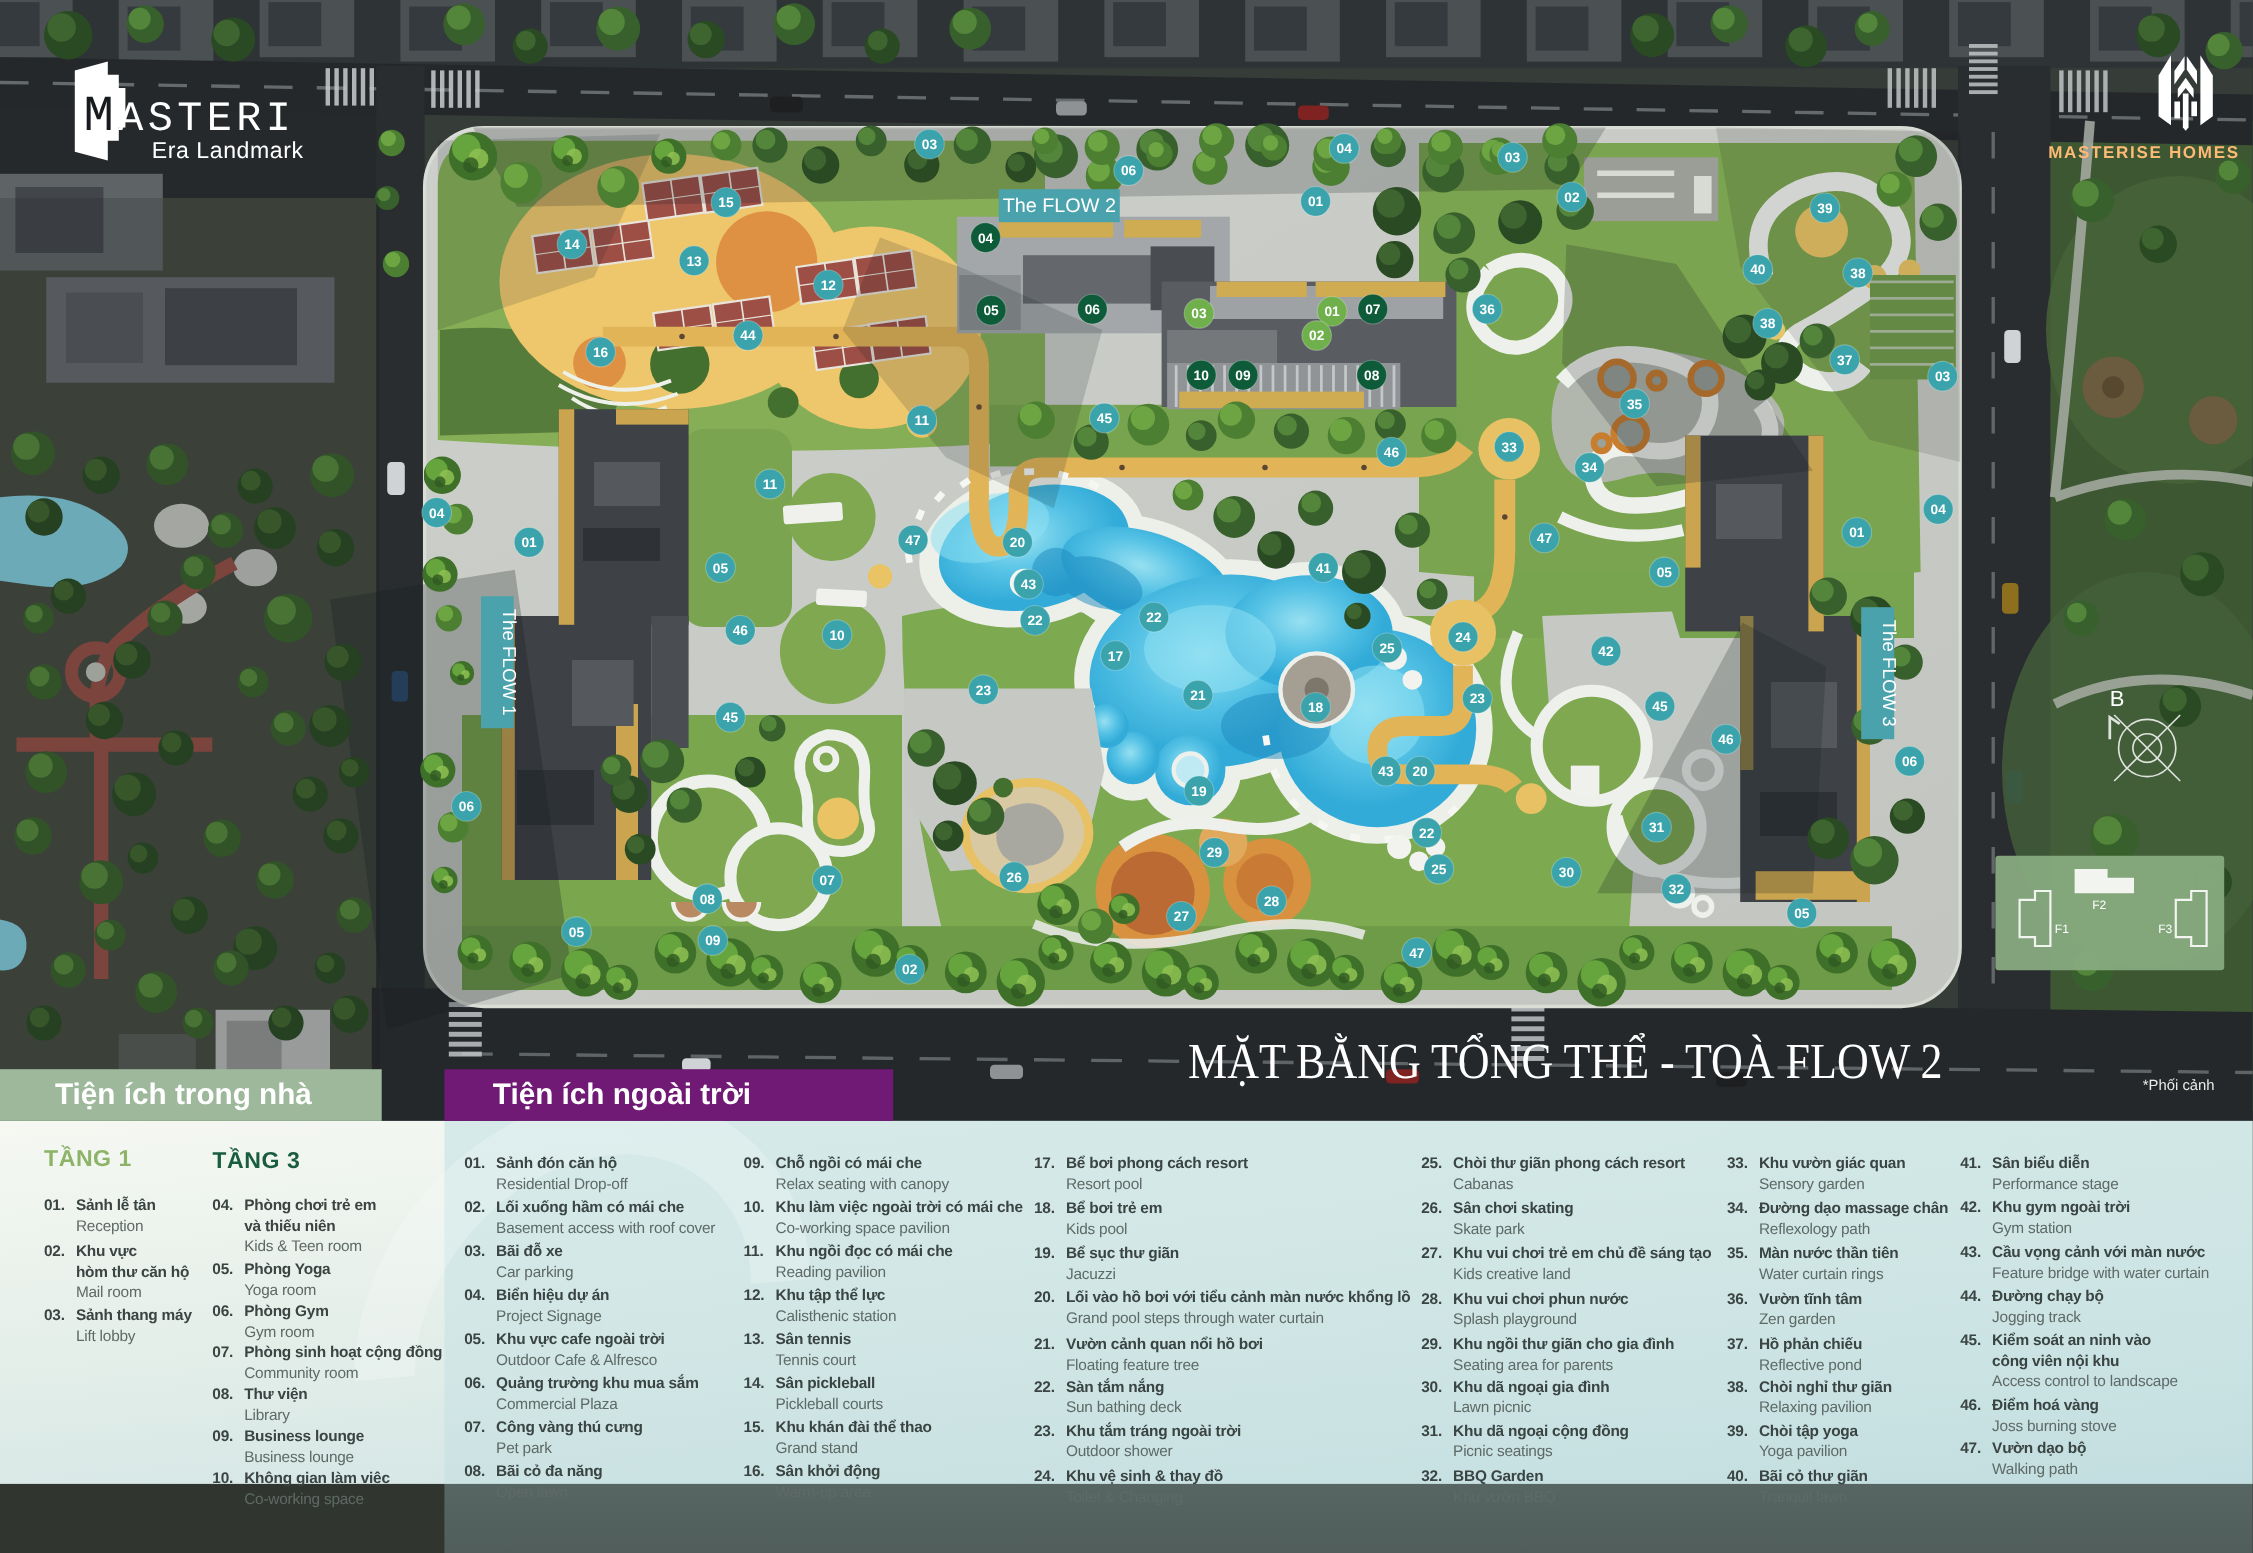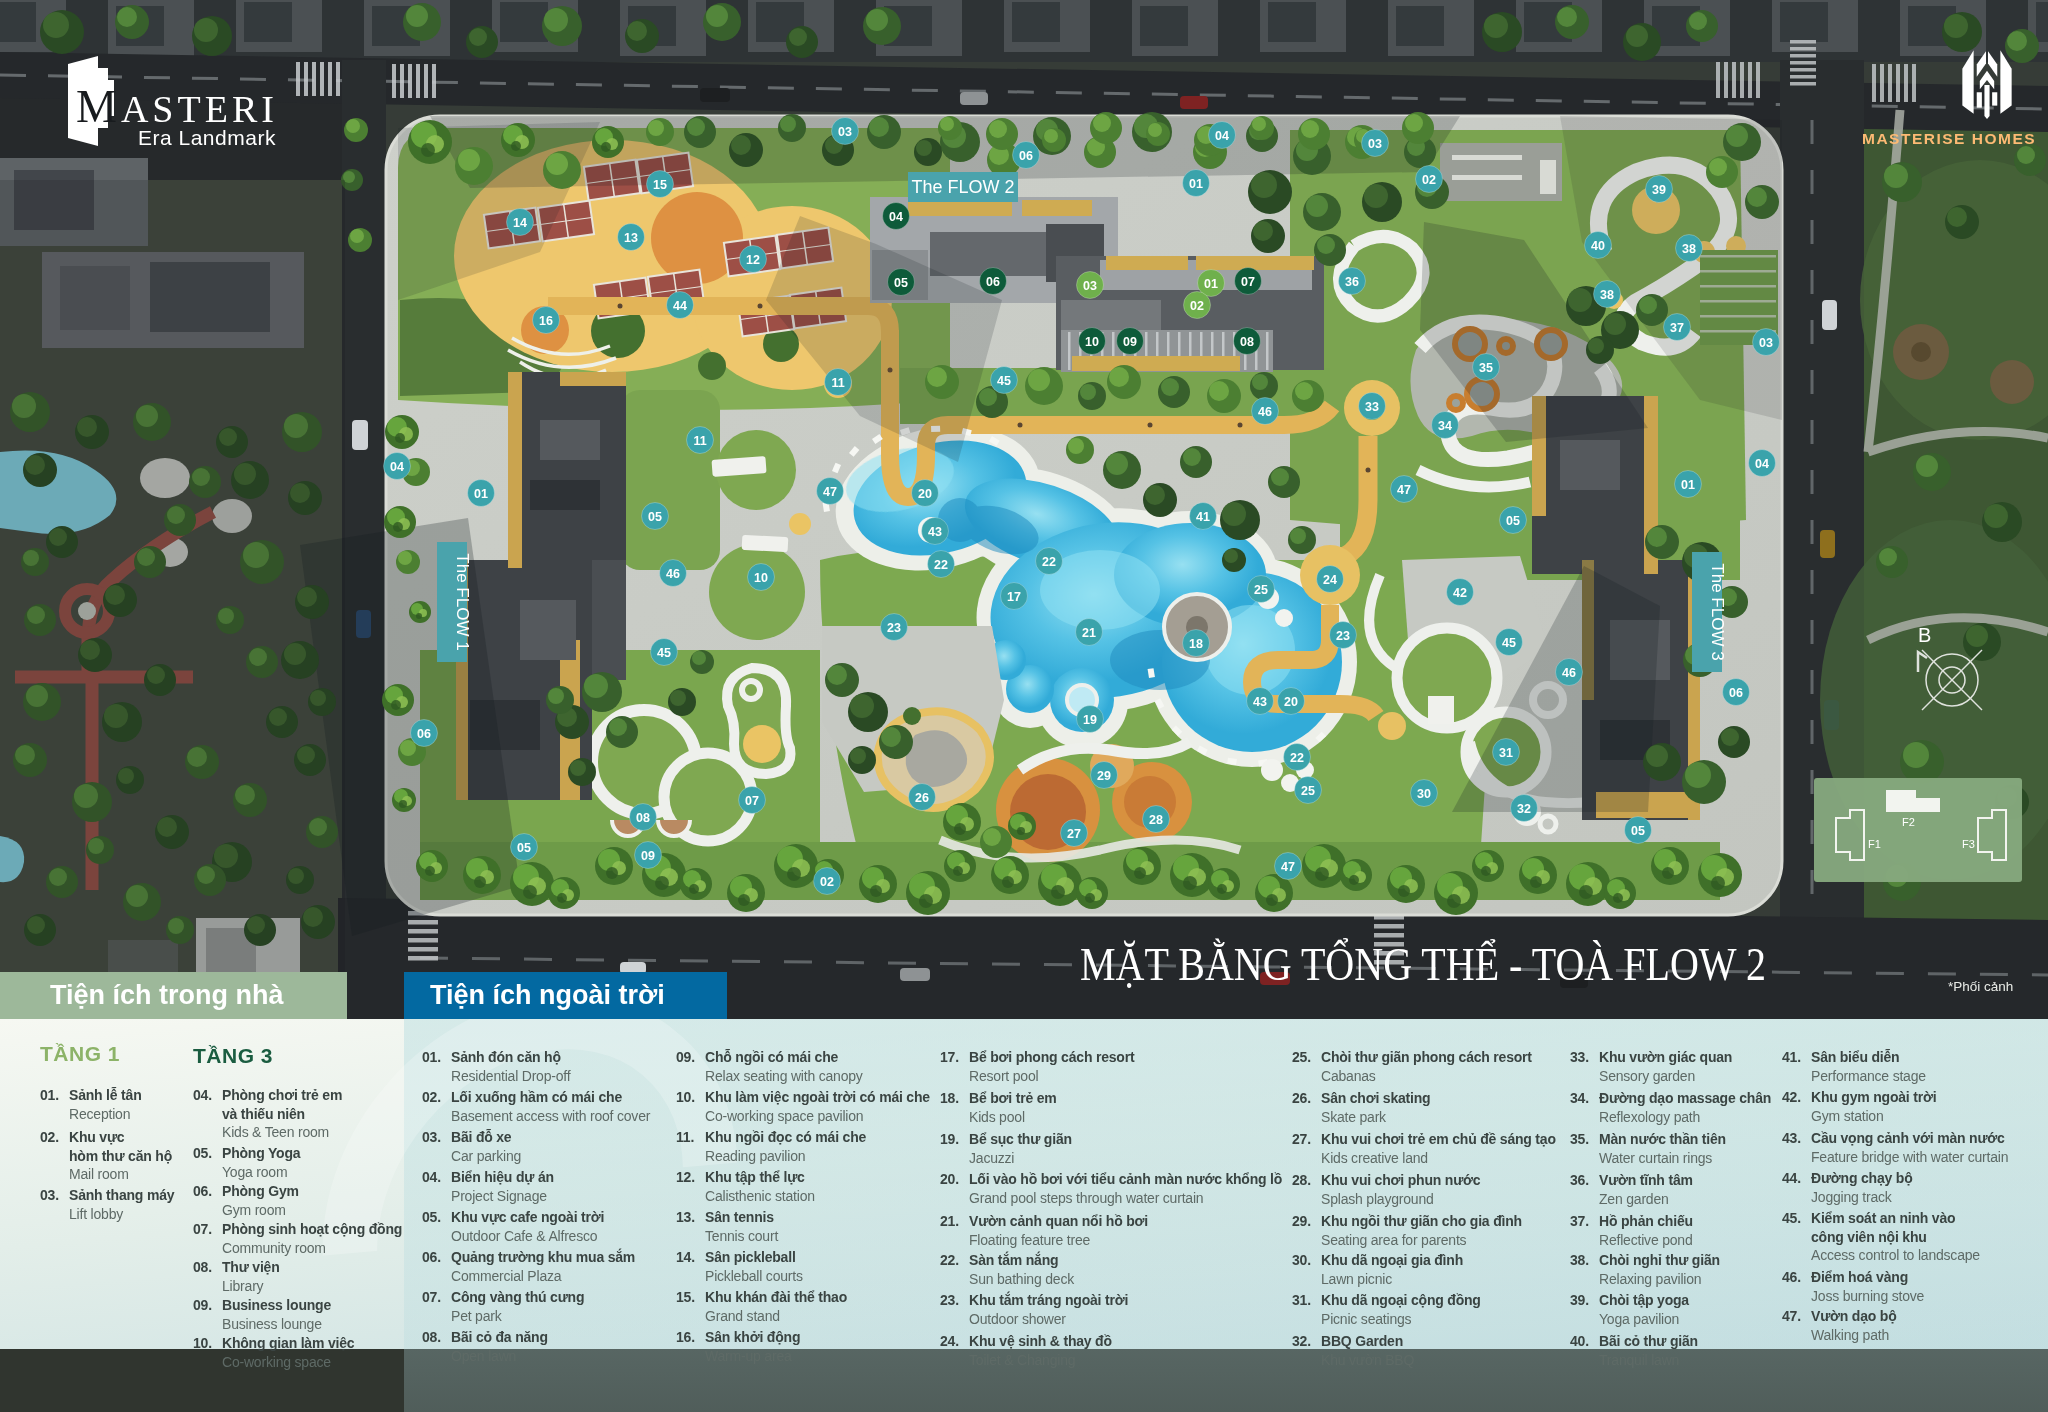--- a/index.html
+++ b/index.html
@@ -1,28 +1,28 @@
 <!DOCTYPE html>
 <html lang="vi"><head><meta charset="utf-8">
 <style>
 *{margin:0;padding:0;box-sizing:border-box}
 html,body{width:2048px;height:1412px;overflow:hidden;background:#30352f;font-family:"Liberation Sans",sans-serif}
 .page{position:relative;width:2048px;height:1412px}
 .map{position:absolute;left:0;top:0}
 .masteri{position:absolute;left:64px;top:54px;color:#fff}
 .m-icon{position:absolute;left:0;top:0}
-.m-word{position:absolute;left:12px;top:26px;font-family:Liberation Serif, serif;font-size:38px;letter-spacing:4px;color:#fff;white-space:nowrap}
+.m-word{position:absolute;left:12px;top:26px;font-family:Liberation Mono, monospace;font-size:38px;letter-spacing:4px;color:#fff;white-space:nowrap}
 .m-word .big{font-size:46px;color:#181b1e}
 .m-sub{position:absolute;left:74px;top:72px;font-size:21px;letter-spacing:0.5px;color:#fff;white-space:nowrap}
 .mh{position:absolute;left:1862px;top:44px;width:152px;text-align:right;color:#fdba74}
 .mh-txt{margin-top:6px;font-size:15.5px;font-weight:bold;letter-spacing:1.5px;white-space:nowrap}
 .title{position:absolute;left:1080px;top:938px;color:#fff;font-family:"Liberation Serif",serif;font-size:46px;letter-spacing:0;white-space:nowrap;transform:scaleX(0.87);transform-origin:left top}
 .bar{position:absolute;top:972px;height:47px;color:#fff;font-size:27px;font-weight:bold;line-height:47px}
 .bar.green{left:0;width:347px;background:#9db89a;padding-left:50px}
-.bar.teal{left:404px;width:323px;background:#0369a1;padding-left:26px}
+.bar.teal{left:404px;width:408px;background:#701a75;padding-left:44px}
 .legend{position:absolute;left:0;top:1019px;width:2048px;height:330px;background:linear-gradient(175deg,#f6f8f2 0%,#e3eee9 45%,#c9e0e2 100%)}
 .legend:before{content:"";position:absolute;left:404px;top:0;width:1644px;height:393px;background:linear-gradient(180deg,rgba(190,224,226,0.55),rgba(176,214,219,0.25))}
 .lg-swirl{position:absolute;left:340px;top:-40px;width:380px;height:460px;border-radius:50%;border:55px solid rgba(255,255,255,0.22);border-color:rgba(255,255,255,0.22) transparent transparent rgba(255,255,255,0.22);transform:rotate(40deg)}
 .hd{position:absolute;font-size:21px;font-weight:bold;letter-spacing:0.5px}
 .hd.t1{color:#8cb368}
 .hd.t3{color:#1a5c40}
 .it{position:absolute;font-size:14px;line-height:18.5px;color:#3a4442;white-space:nowrap;letter-spacing:-0.2px}
 .it .n{position:absolute;left:0;top:0;font-weight:bold}
 .it .tx{display:block;padding-left:29px;font-weight:bold}
 .it .en{display:block;padding-left:29px;color:#5e6a66;font-weight:normal}

